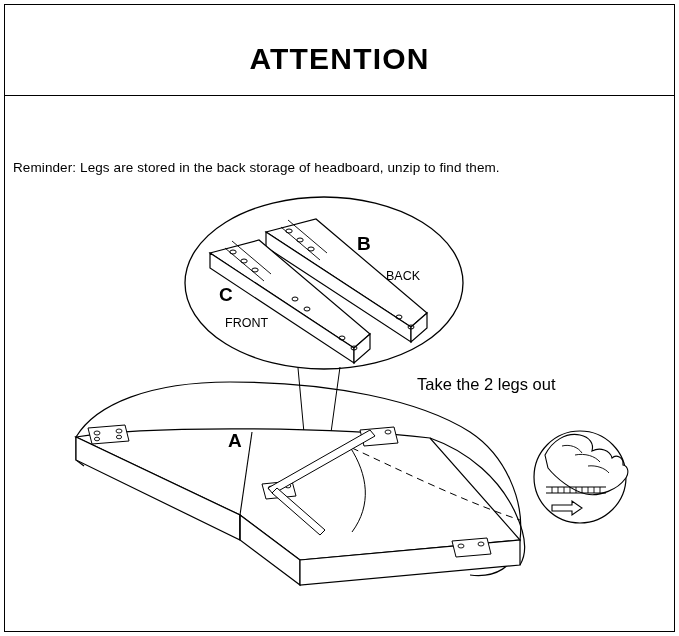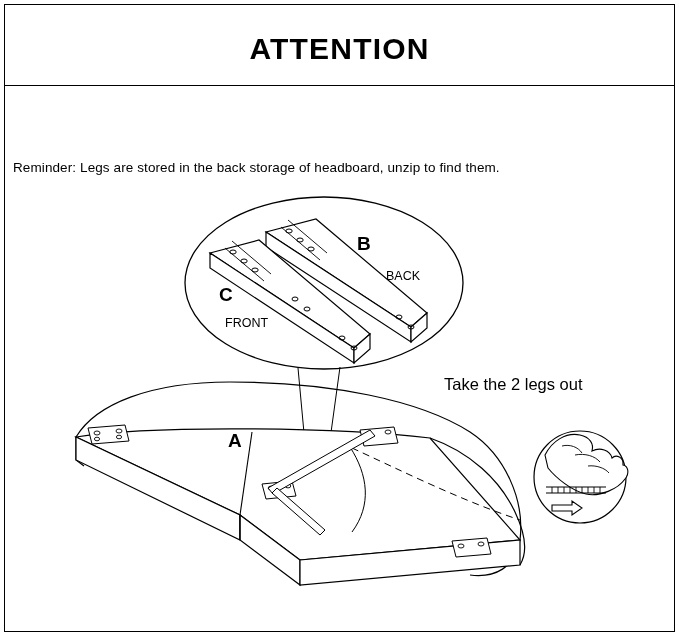--- a/index.html
+++ b/index.html
@@ -23,21 +23,21 @@
     left: 4px;
     top: 4px;
     width: 671px;
     height: 628px;
     border: 1.5px solid #000;
     box-sizing: border-box;
   }
   .title-bar {
     position: absolute;
     left: 5px;
-    top: 12px;
+    top: 22px;
     width: 669px;
     height: 74px;
     border-bottom: 1.5px solid #000;
     box-sizing: border-box;
     display: flex;
     align-items: center;
     justify-content: center;
   }
   .title-text {
     font-size: 30px;
@@ -48,21 +48,21 @@
     position: absolute;
     left: 13px;
     top: 114px;
     font-size: 13.5px;
     letter-spacing: 0.1px;
     white-space: nowrap;
     margin-top: 46px;
   }
   .callout-take {
     position: absolute;
-    left: 444px;
+    left: 417px;
     top: 375px;
     font-size: 16.5px;
     white-space: nowrap;
   }
   svg.art {
     position: absolute;
     left: 0;
     top: 0;
     width: 679px;
     height: 636px;

